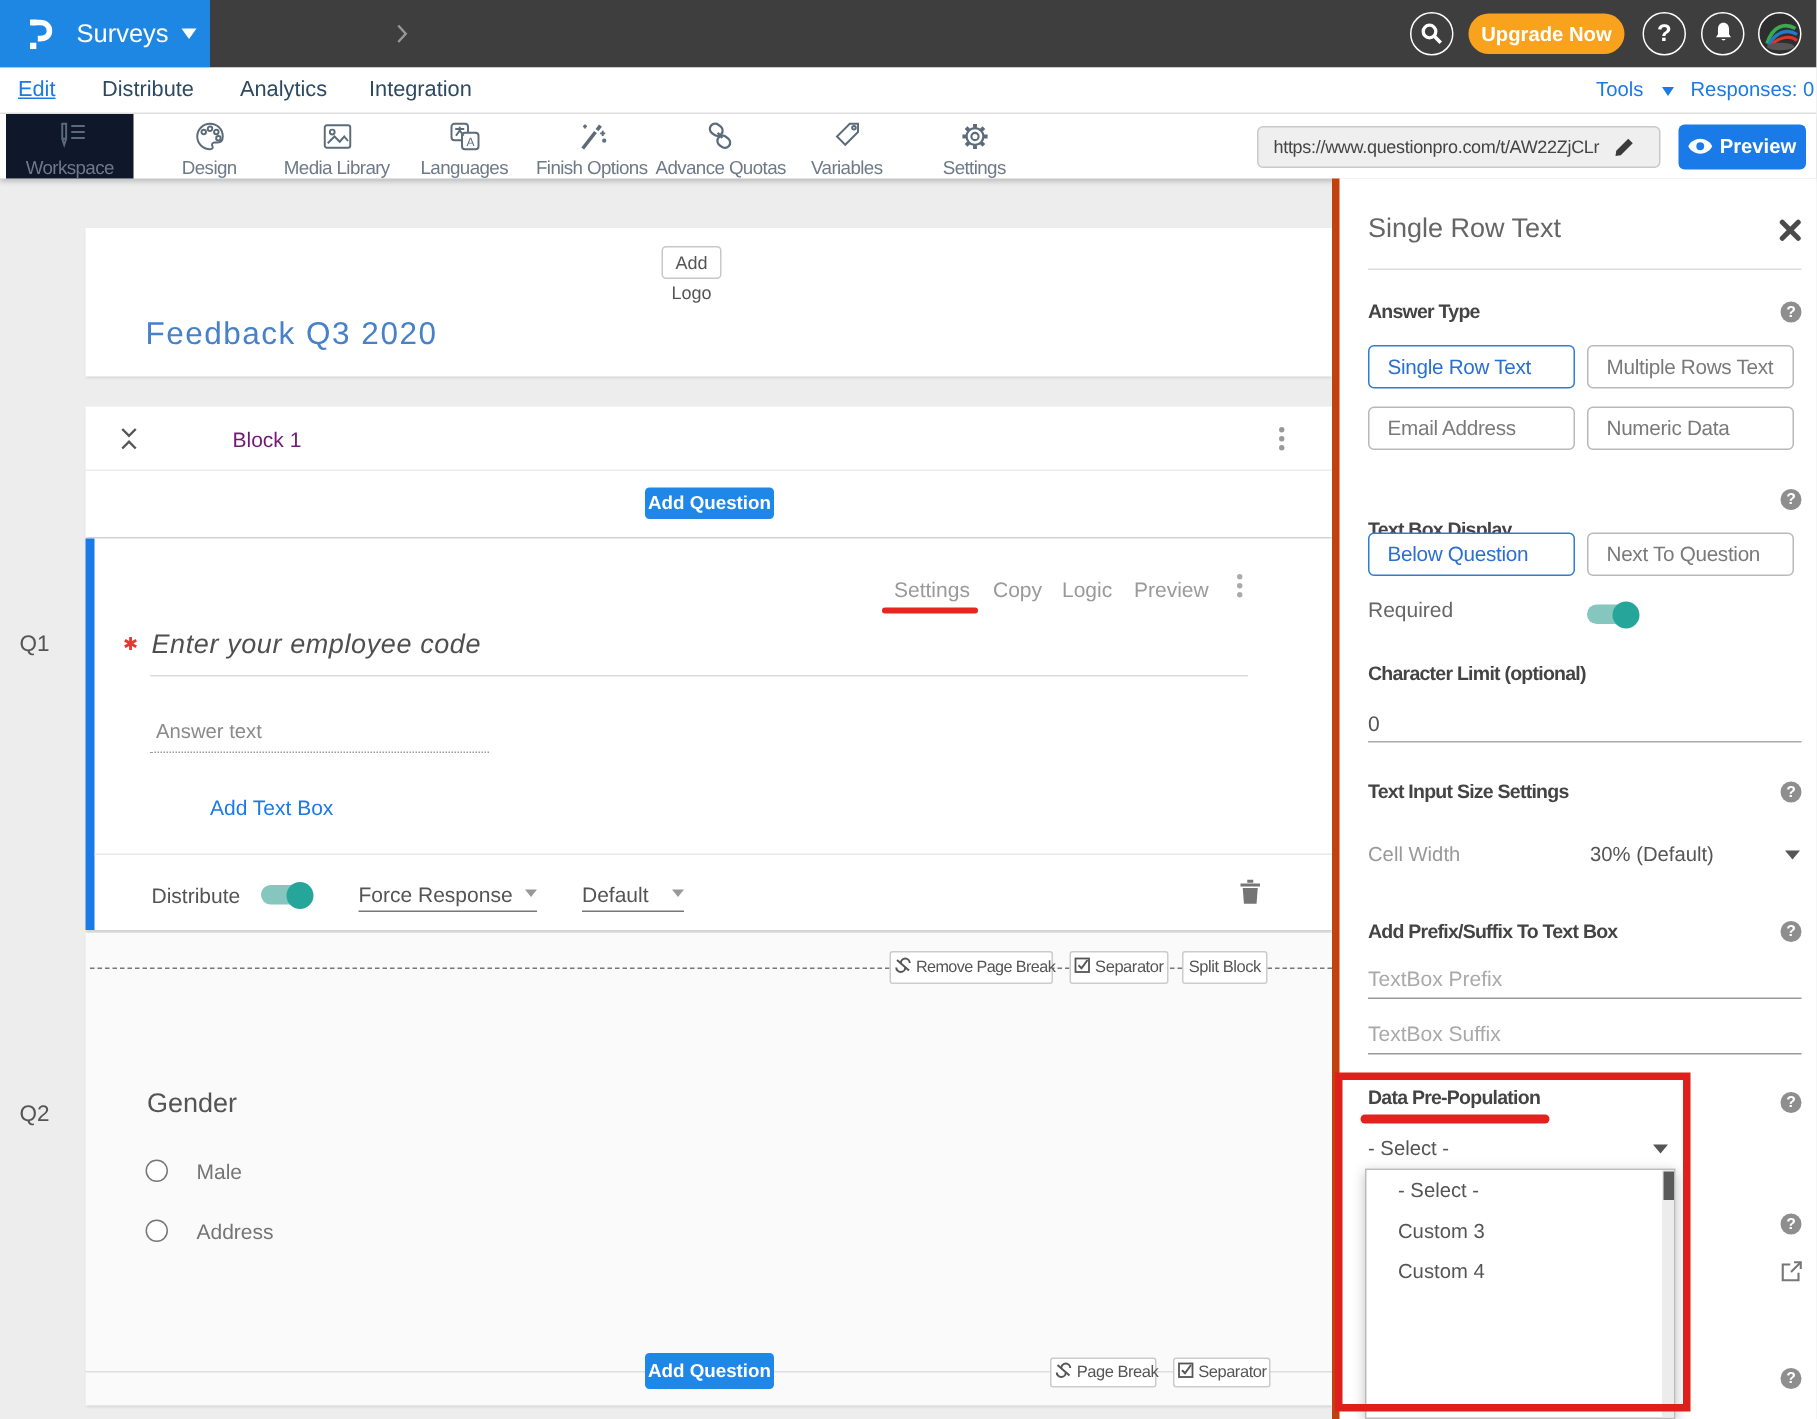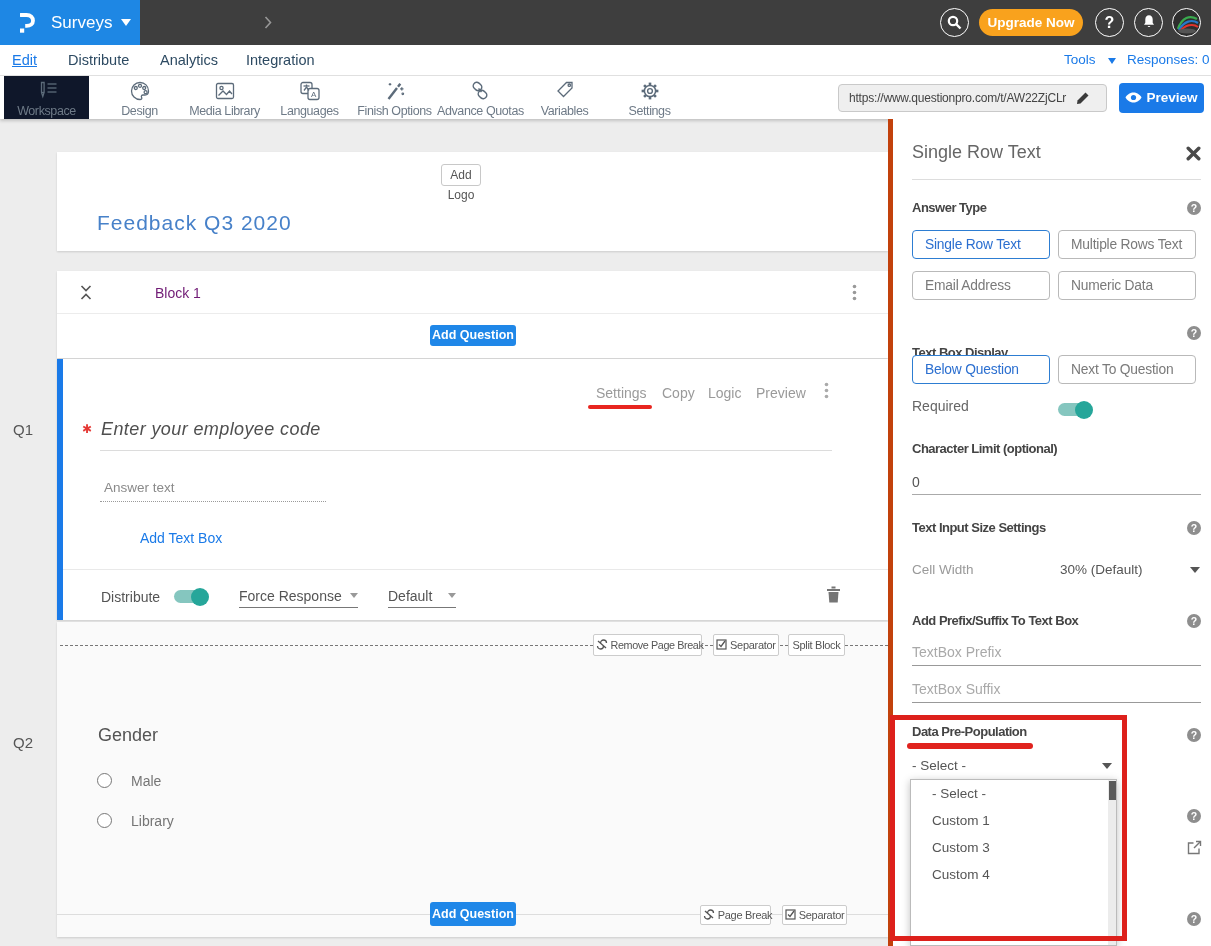--- a/index.html
+++ b/index.html
@@ -278,21 +278,21 @@
       </svg> Remove Page Break</div>
   <div class="pbtn" style="left:656px; top:12px; width:66px;"><svg width="11" height="11" viewBox="0 0 11 11" style="vertical-align:-1px;">
         <rect x="1" y="1" width="9" height="9" fill="none" stroke="#555" stroke-width="1.2"></rect>
         <path d="M3 5.5 l2 2 L9 2" fill="none" stroke="#555" stroke-width="1.3"></path>
       </svg> Separator</div>
   <div class="pbtn" style="left:731px; top:12px; width:57px;">Split Block</div>
   <div style="position:absolute; left:41px; top:103px; font-size:18px; color:#545454;">Gender</div>
   <div style="position:absolute; left:40px; top:151px; width:15px; height:15px; border:1.5px solid #777; border-radius:50%; background:#fff;"></div>
   <div style="position:absolute; left:74px; top:151px; font-size:14px; color:#757575;">Male</div>
   <div style="position:absolute; left:40px; top:191px; width:15px; height:15px; border:1.5px solid #777; border-radius:50%; background:#fff;"></div>
-  <div style="position:absolute; left:74px; top:191px; font-size:14px; color:#757575;">Library</div>
+  <div style="position:absolute; left:74px; top:191px; font-size:14px; color:#757575;">Address</div>
   <div style="position:absolute; left:0; top:292px; width:831px; border-top:1px solid #ddd;"></div>
   <div class="bluebtn" style="left:373px; top:280px; width:86px; height:24px; line-height:24px;">Add Question</div>
   <div class="pbtn" style="left:643px; top:283px; width:71px; height:20px; line-height:18px;"><svg width="12" height="11" viewBox="0 0 12 11" style="vertical-align:-1px;">
         <g fill="none" stroke="#555" stroke-width="1.3">
           <path d="M4.5 4 a3 3 0 0 1 3-3 a3 3 0 0 1 3 3"></path>
           <path d="M7.5 7 a3 3 0 0 1-3 3 a3 3 0 0 1-3-3"></path>
           <line x1="2" y1="2" x2="10" y2="9"></line>
         </g>
       </svg> Page Break</div>
   <div class="pbtn" style="left:725px; top:283px; width:65px; height:20px; line-height:18px;"><svg width="11" height="11" viewBox="0 0 11 11" style="vertical-align:-1px;">
@@ -345,21 +345,20 @@
   <div style="position:absolute; left:19px; top:583px; width:289px; border-top:1px solid #999;"></div>
 
   <div class="plabel" style="top:605px;">Data Pre-Population</div>
   <div class="helpq" style="left:294px; top:609px;">?</div>
   <div style="position:absolute; left:14px; top:624px; width:126px; height:6px; background:#e0231e; border-radius:3px;"></div>
   <div style="position:absolute; left:19px; top:639px; font-size:13.5px; color:#555;">- Select -</div>
   <div style="position:absolute; left:209px; top:644px; width:0; height:0; border:5px solid transparent; border-top:6px solid #555;"></div>
 
   <div style="position:absolute; left:17px; top:660px; width:207px; height:167px; background:#fff; border:1px solid #bbb; box-shadow:0 2px 8px rgba(0,0,0,0.25); z-index:5;">
     <div class="ditem">- Select -</div>
-    <div class="ditem">Custom 1</div>
     <div class="ditem">Custom 3</div>
     <div class="ditem">Custom 4</div>
     <div style="position:absolute; right:0; top:0; width:8px; height:165px; background:#ececec;">
         <div style="position:absolute; left:0.5px; top:1px; width:7px; height:19px; background:#5a5a5a;"></div>
       </div>
   </div>
 
   <div class="helpq" style="left:294px; top:690px;">?</div>
   <svg style="position:absolute; left:294px; top:721px;" width="15" height="15" viewBox="0 0 15 15">
       <g fill="none" stroke="#777" stroke-width="1.4">

